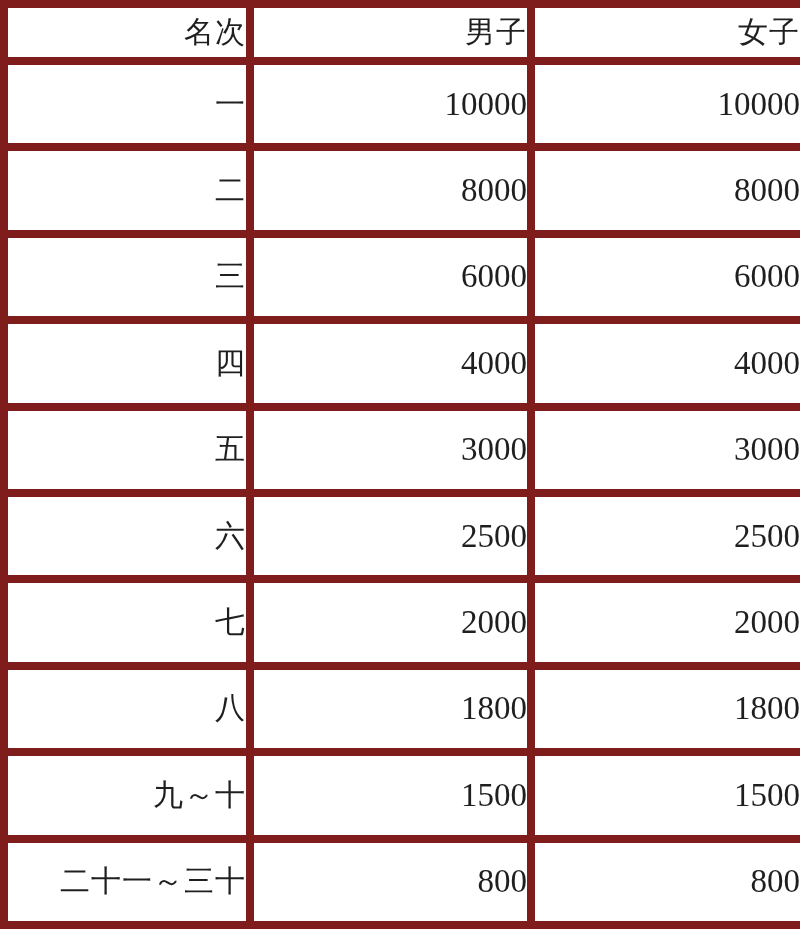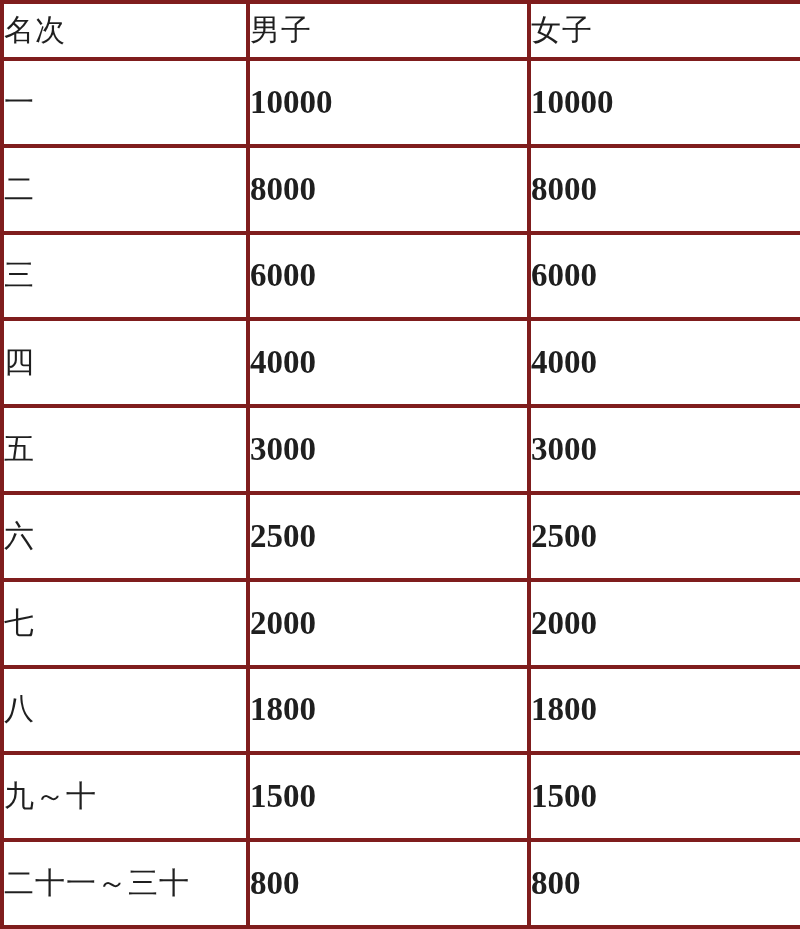--- a/index.html
+++ b/index.html
@@ -20,37 +20,37 @@
     table-layout: fixed;
     font-family: "Liberation Serif", "DejaVu Serif", serif;
     color: #1f1f1f;
     background: #ffffff;
   }
   table.prize-table col.col-rank  { width: 246px; }
   table.prize-table col.col-men   { width: 281px; }
   table.prize-table col.col-women { width: 273px; }
   table.prize-table th,
   table.prize-table td {
-    border: 4px solid #7f1d1d;
-    text-align: left;
+    border: 8px solid #7f1d1d;
+    text-align: right;
     vertical-align: middle;
     padding: 0;
     overflow: hidden;
     white-space: nowrap;
   }
   table.prize-table thead tr { height: 57px; }
   table.prize-table tbody tr { height: 62px; }
   .cjk {
     font-size: 30px;
     font-weight: normal;
     letter-spacing: 1px;
   }
   .num {
     font-size: 33px;
-    font-weight: bold;
+    font-weight: normal;
   }
 </style>
 </head>
 <body>
 
 <div class="page">
   <table class="prize-table">
     <colgroup>
       <col class="col-rank">
       <col class="col-men">

